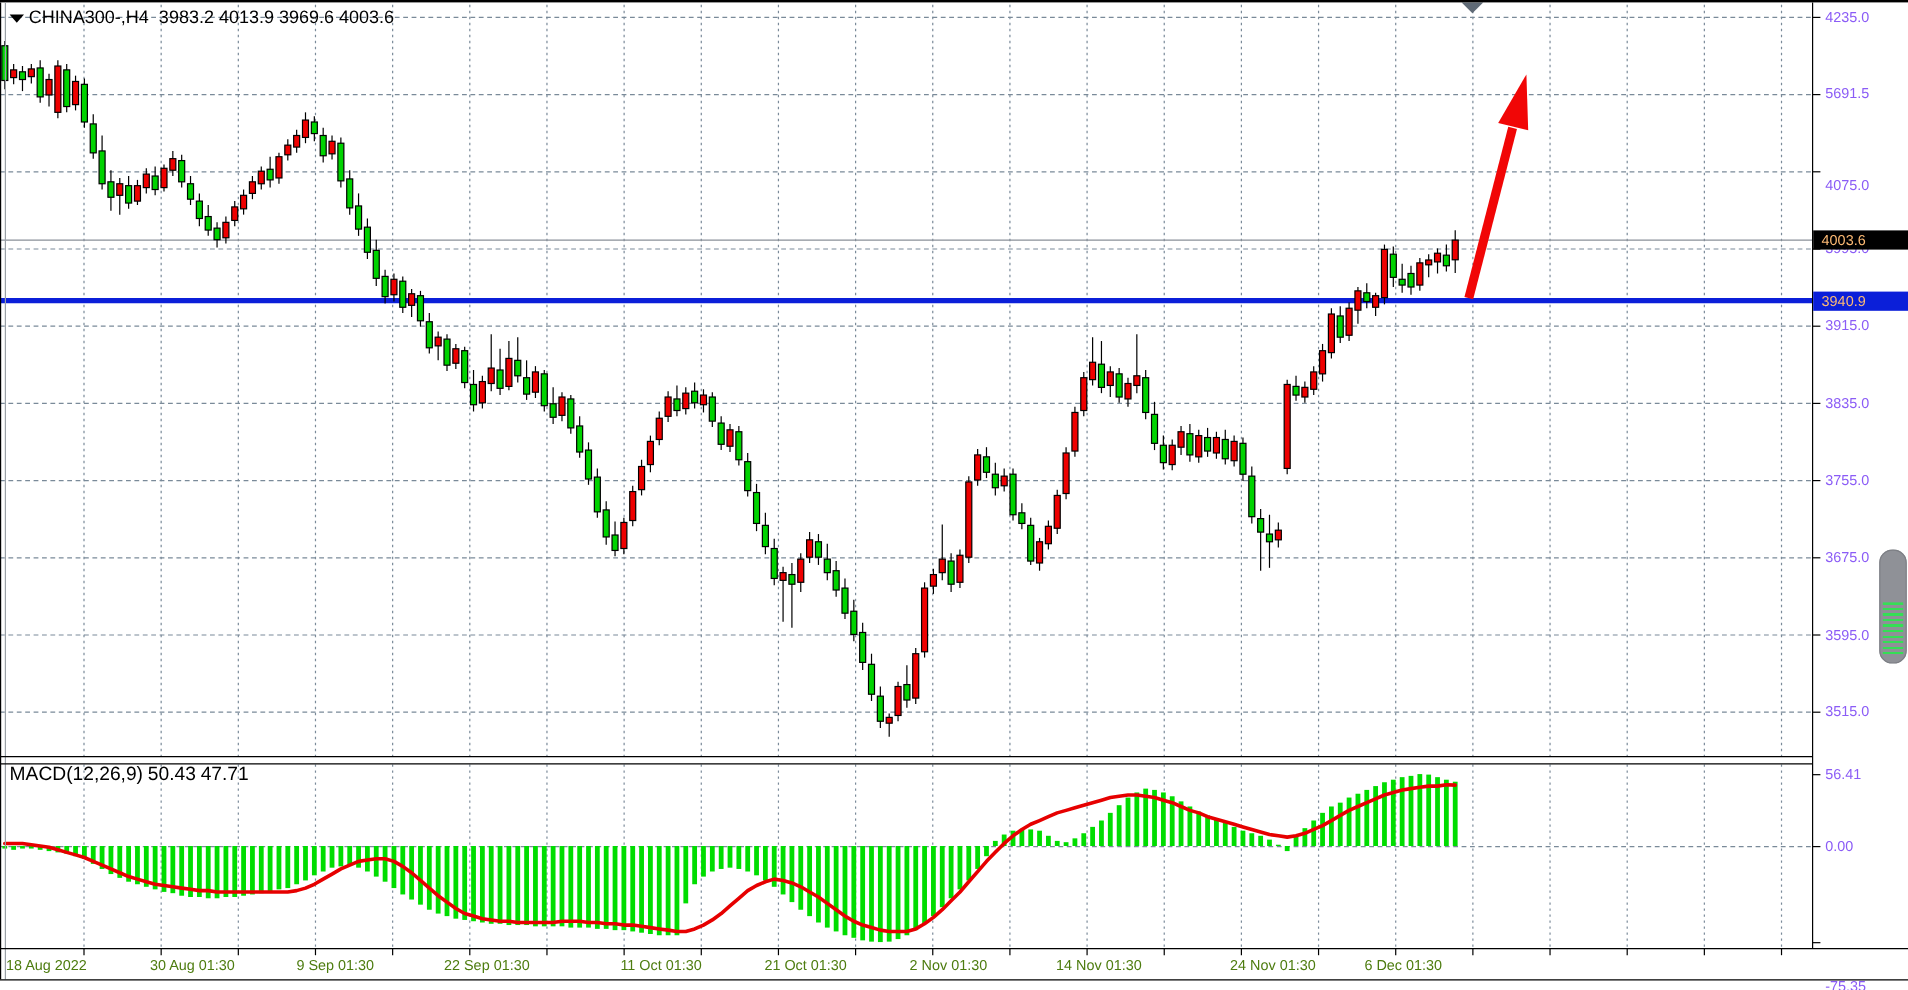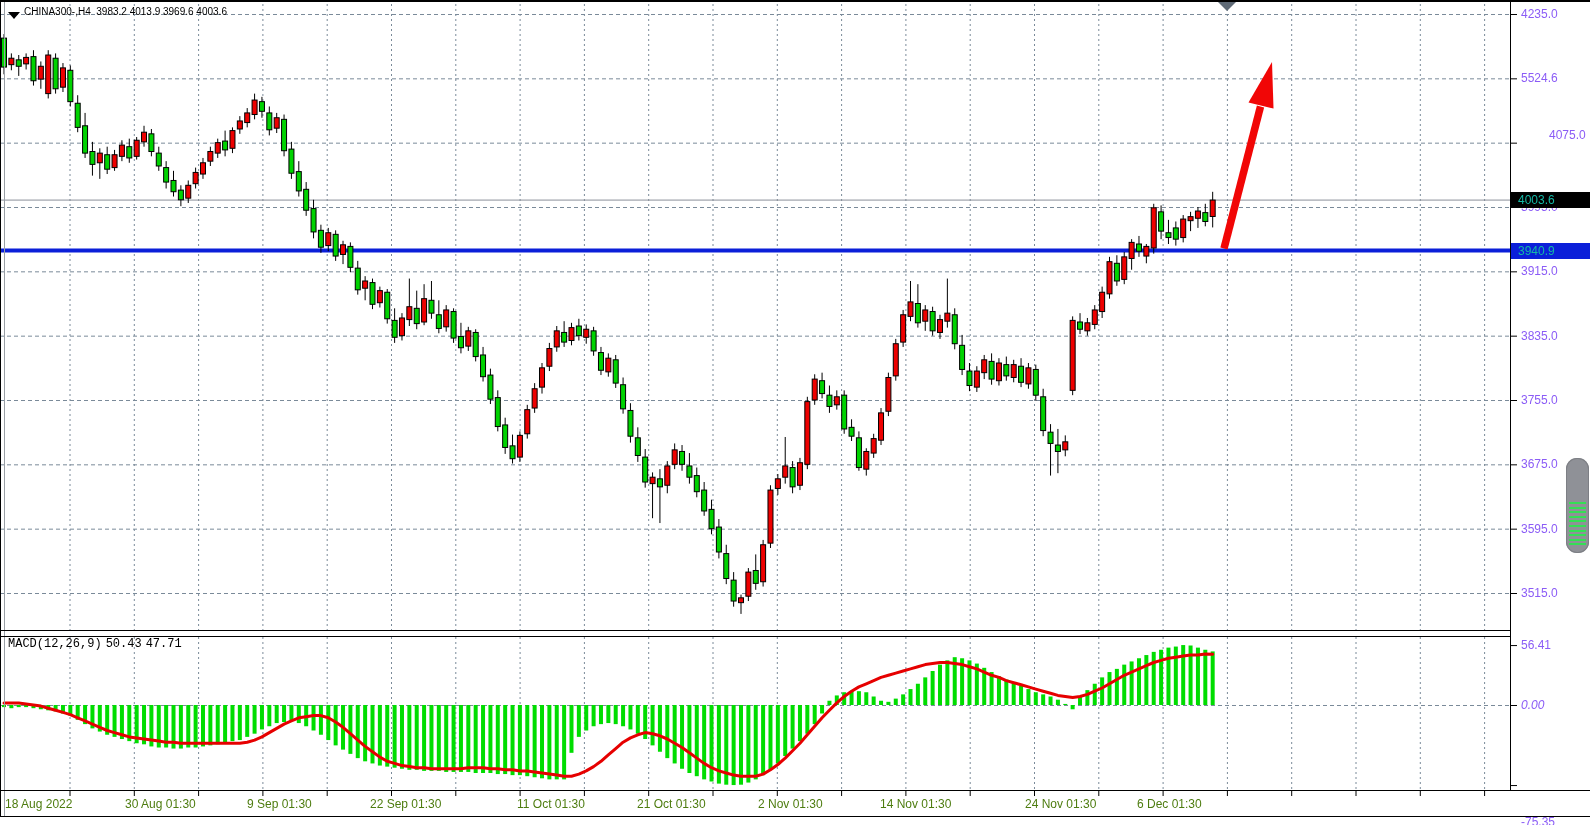--- a/index.html
+++ b/index.html
@@ -1,27 +1,27 @@
 <!DOCTYPE html>
 <html><head>
 <meta charset="utf-8">
 <style>
   html,body{margin:0;padding:0;background:#fff;}
   .root{position:relative;width:1590px;height:825px;background:#ffffff;overflow:hidden;
         font-family:"Liberation Sans",sans-serif;-webkit-font-smoothing:antialiased;}
   svg{position:absolute;left:0;top:0;}
-  .title-bar{position:absolute;left:24px;top:6px;font-size:10px;color:#000;white-space:nowrap;z-index:6;}
+  .title-bar{position:absolute;left:24px;top:6px;font-size:15px;color:#000;white-space:nowrap;z-index:6;}
   .title-bar b{font-weight:normal;}
   .tri{position:absolute;left:8px;top:12px;width:0;height:0;z-index:6;
        border-left:6px solid transparent;border-right:6px solid transparent;border-top:7px solid #000;}
-  .macd-label{position:absolute;left:8px;top:637px;font-size:12px;color:#000;white-space:nowrap;z-index:6;font-family:Liberation Mono, monospace;}
+  .macd-label{position:absolute;left:8px;top:637px;font-size:16px;color:#000;white-space:nowrap;z-index:6;}
   .macd-label span{margin-right:4px;}
   .axis-label{position:absolute;left:1521px;font-size:12px;color:#8b5cf6;white-space:nowrap;z-index:3;}
   .time-label{position:absolute;top:797px;font-size:12px;color:#4d7c0f;white-space:nowrap;z-index:3;}
-  .badge{position:absolute;left:1511px;width:79px;height:16px;color:#14b8a6;font-size:12px;line-height:16px;
+  .badge{position:absolute;left:1511px;width:79px;height:16px;color:#fdba74;font-size:12px;line-height:16px;
          padding-left:7px;box-sizing:border-box;z-index:5;}
   .scroll-thumb{position:absolute;left:1566px;top:458px;width:23px;height:95px;border-radius:11px;
          background:#8f9197;box-shadow:inset 0 0 0 1px #7d7f85;z-index:8;}
   .scroll-stripes{position:absolute;left:3px;right:3px;bottom:5px;height:46px;
          background:repeating-linear-gradient(180deg,#35df55 0 2px,rgba(0,0,0,0) 2px 4.6px);}
 </style>
 </head>
 <body>
 
 <div class="root">
@@ -647,33 +647,33 @@
   <div class="title-bar">
     <b>CHINA300-,H4</b>&nbsp;&nbsp;<b>3983.2 4013.9 3969.6 4003.6</b>
   </div>
 
   <div class="macd-label">
     <span>MACD(12,26,9)</span><span>50.43</span><span>47.71</span>
   </div>
 
   <div id="price-axis">
       <div class="axis-label" style="top: 7px;">4235.0</div>
-      <div class="axis-label" style="top: 71.3336px;">5524.6</div>
-      <div class="axis-label" style="top: 128px; margin-left: 28px;">4075.0</div>
+      <div class="axis-label" style="top: 71.3336px;">5691.5</div>
+      <div class="axis-label" style="top: 147px;">4075.0</div>
       <div class="axis-label" style="top: 200.001px;">3995.0</div>
       <div class="axis-label" style="top: 264.334px;">3915.0</div>
       <div class="axis-label" style="top: 328.668px;">3835.0</div>
       <div class="axis-label" style="top: 393.002px;">3755.0</div>
       <div class="axis-label" style="top: 457.335px;">3675.0</div>
       <div class="axis-label" style="top: 521.669px;">3595.0</div>
       <div class="axis-label" style="top: 586.002px;">3515.0</div>
     </div>
   <div id="macd-axis">
       <div class="axis-label" style="top: 638.064px;">56.41</div>
-      <div class="axis-label" style="top: 698px; font-style: italic;">0.00</div>
+      <div class="axis-label" style="top: 698px;">0.00</div>
       <div class="axis-label" style="top: 815px;">-75.35</div>
     </div>
   <div id="time-axis">
       <div class="time-label" style="left: 5px;">18 Aug 2022</div>
       <div class="time-label" style="left: 125px; text-align: right;">30 Aug 01:30</div>
       <div class="time-label" style="left: 247px;">9 Sep 01:30</div>
       <div class="time-label" style="left: 370px;">22 Sep 01:30</div>
       <div class="time-label" style="left: 517px;">11 Oct 01:30</div>
       <div class="time-label" style="left: 637px;">21 Oct 01:30</div>
       <div class="time-label" style="left: 758px;">2 Nov 01:30</div>

